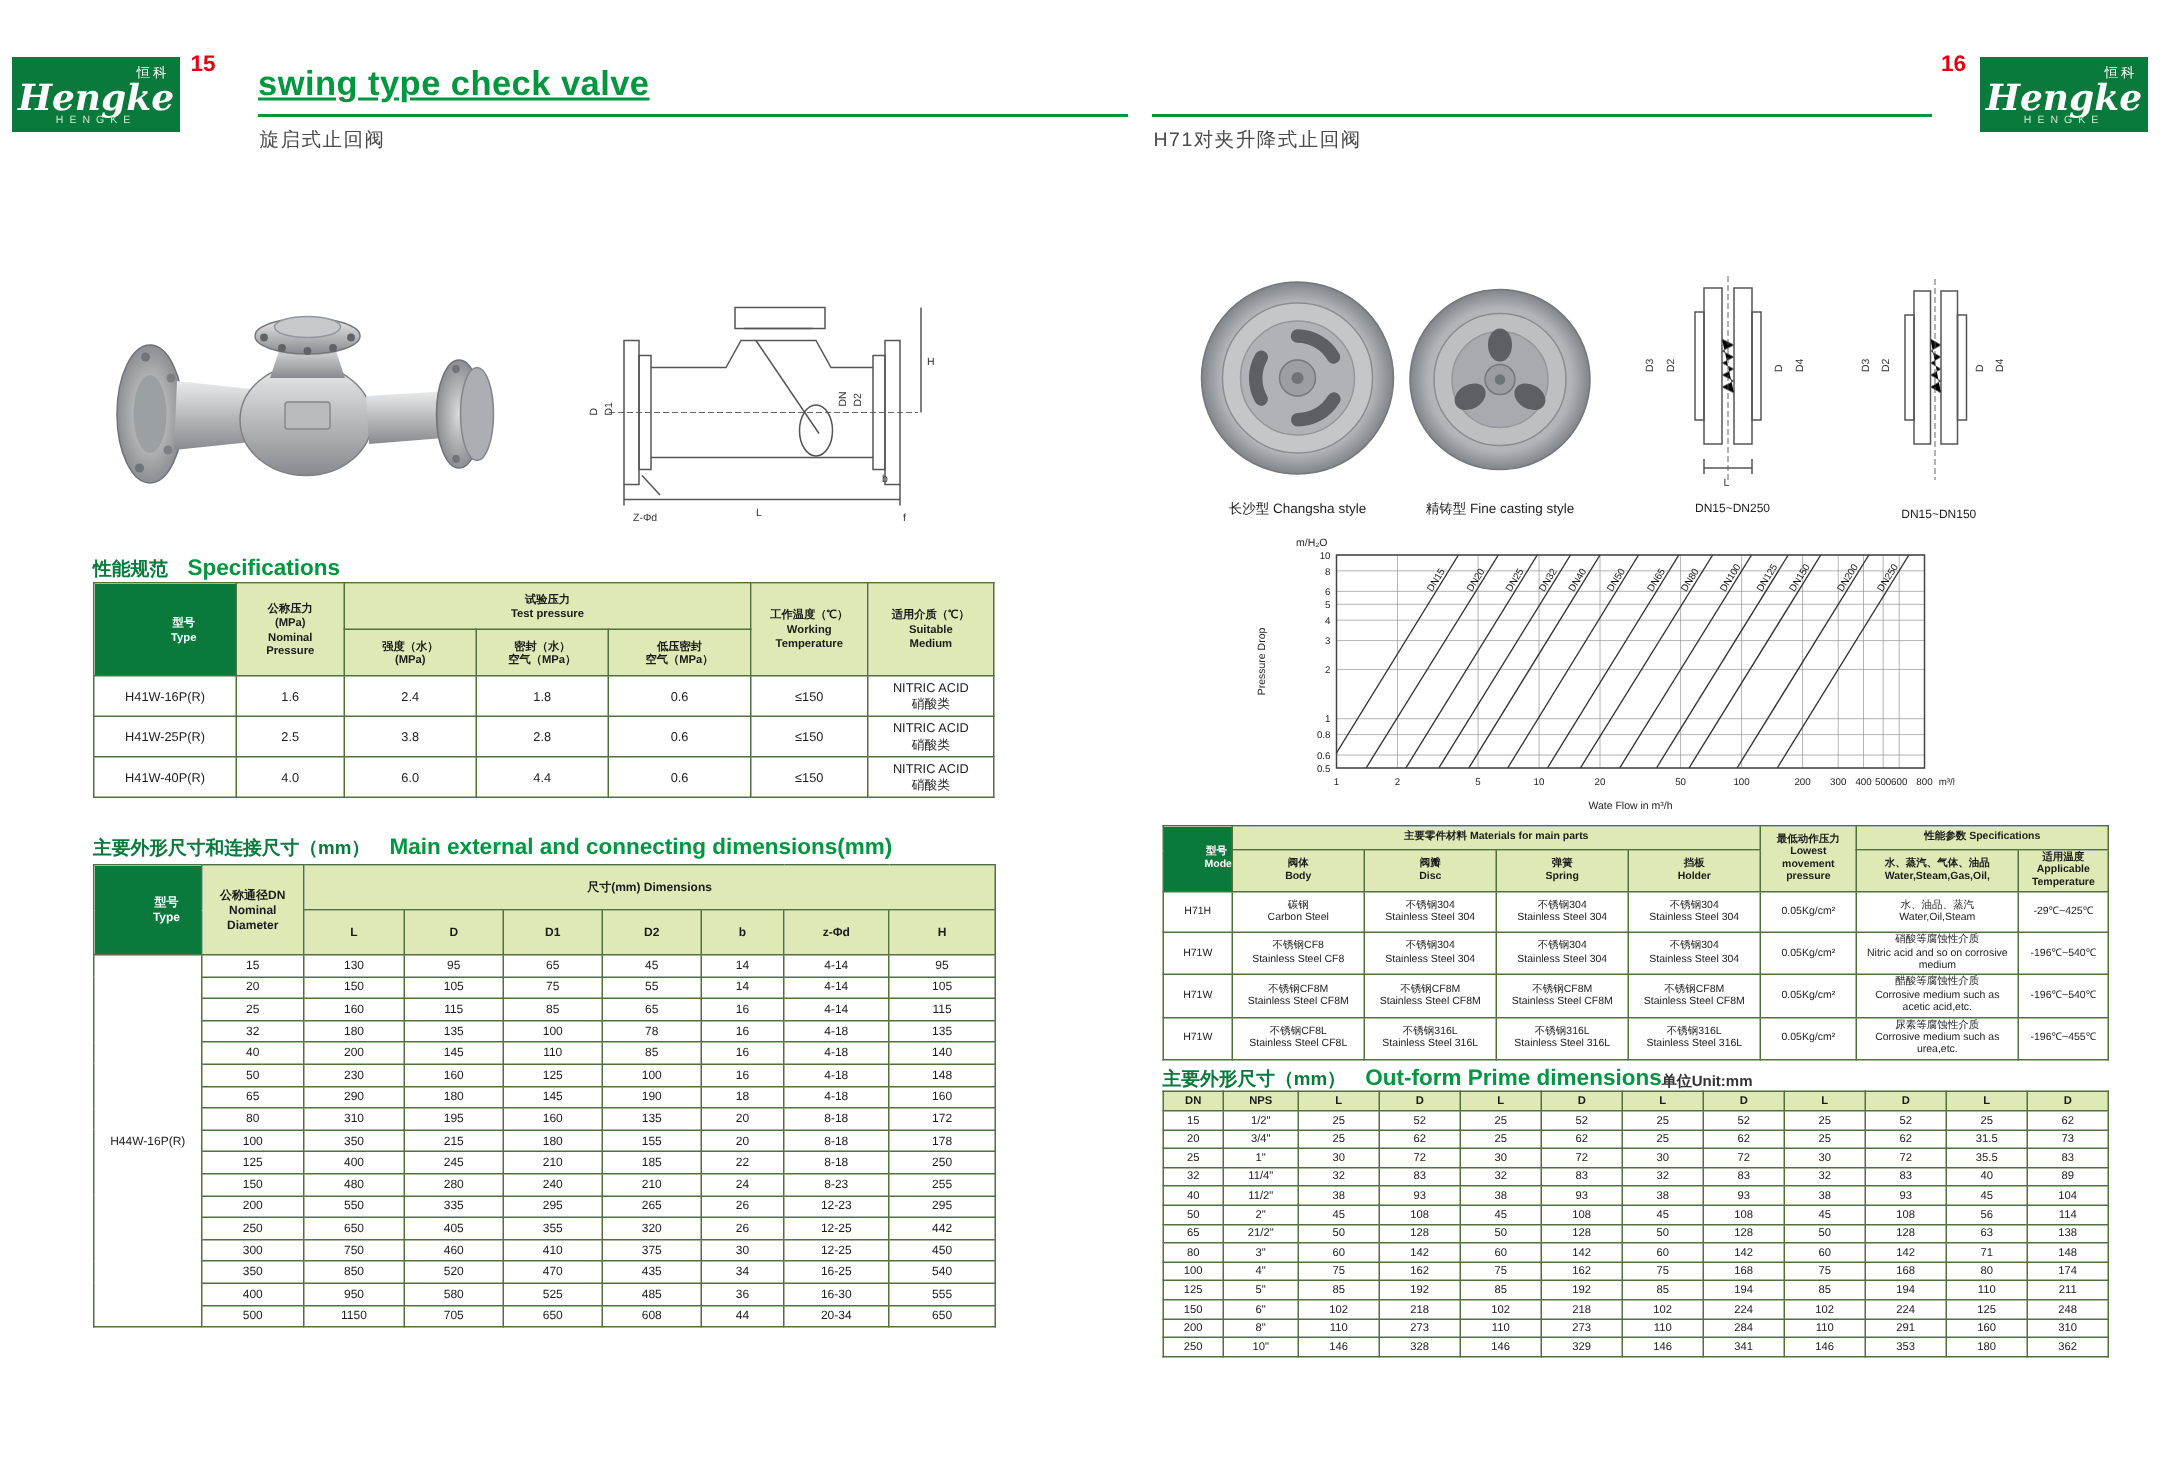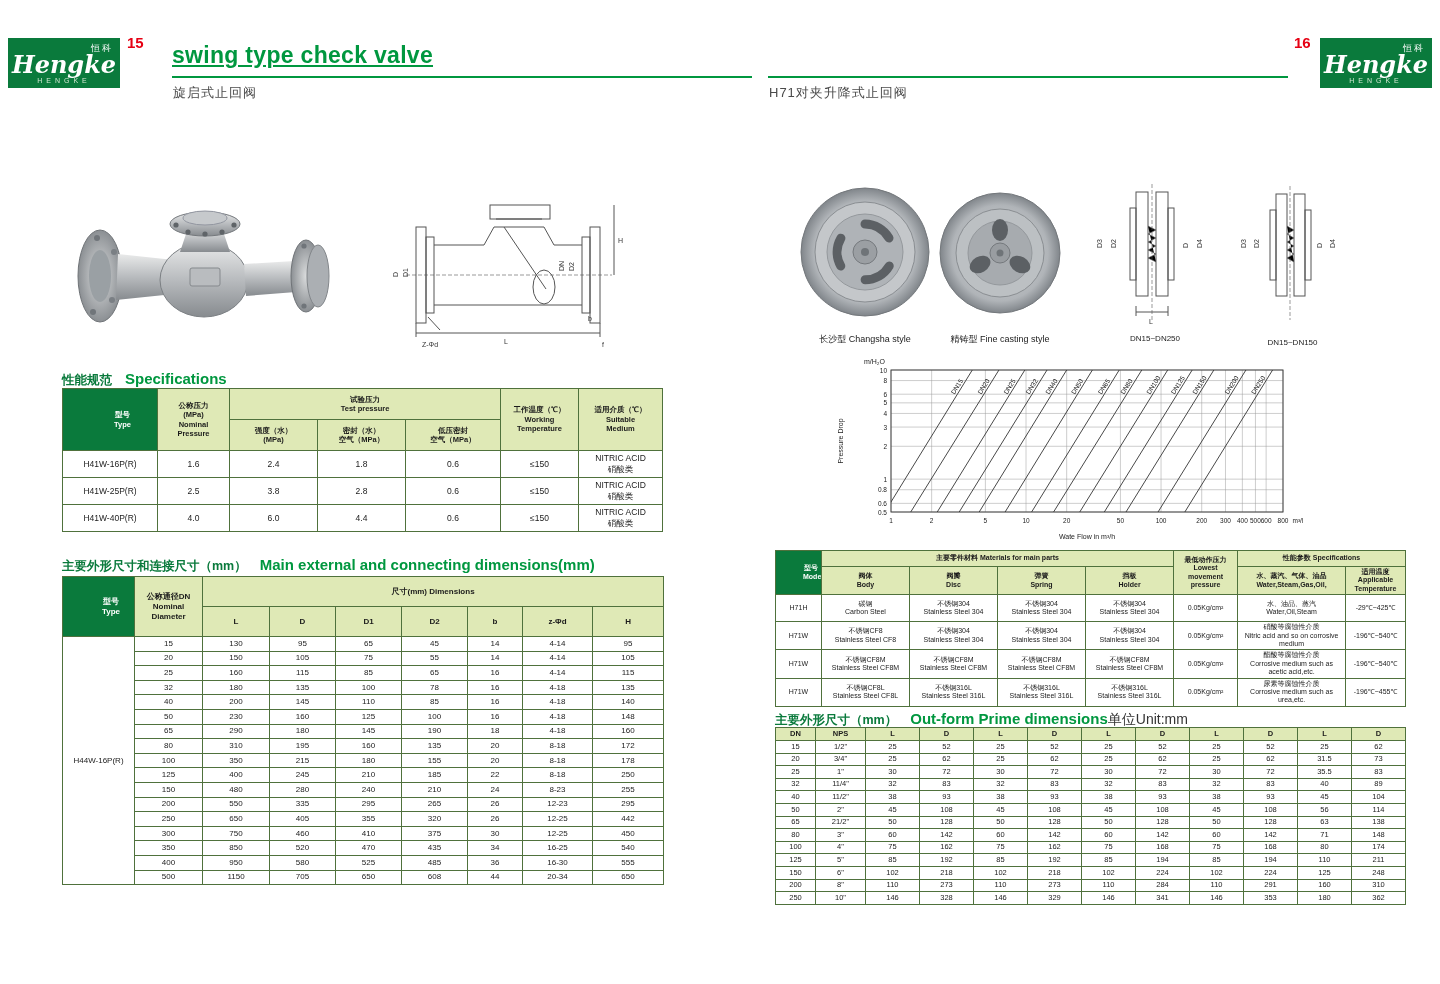--- a/index.html
+++ b/index.html
@@ -16,21 +16,21 @@
   .logo-sub{position:absolute;bottom:4px;left:0;right:0;text-align:center;color:#d2e8d2;font-size:7px;letter-spacing:4px;}
   .page-num{position:absolute;top:34px;color:var(--red);font-size:15px;font-weight:bold;}
   .page-title{position:absolute;top:42px;color:var(--title-green);font-size:23px;font-weight:bold;letter-spacing:.3px;text-decoration:underline;}
   .title-rule{position:absolute;top:76px;height:2px;background:var(--title-green);}
   .page-subtitle{position:absolute;top:84px;color:#4a4a4a;font-size:13px;letter-spacing:1px;}
 
   
   .sec-head{position:absolute;white-space:nowrap;}
   .sec-head .cn{color:var(--dark-green);font-size:12.5px;font-weight:bold;}
   .sec-head .en{color:var(--title-green);font-size:15px;font-weight:bold;margin-left:13px;}
-  .unit-note{font-size:14px;color:#333;font-weight:normal;}
+  .unit-note{font-size:10px;color:#333;font-weight:bold;}
   .flexrow{display:flex;align-items:flex-end;}
 
   
   .tbl{position:absolute;border-collapse:collapse;table-layout:fixed;background:#fff;}
   .tbl th,.tbl td{border:1px solid var(--border-green);text-align:center;vertical-align:middle;
     white-space:pre-line;line-height:1.25;color:#1b1b1b;padding:1px 2px;overflow:hidden;}
   .tbl th{background:var(--light-green);font-weight:bold;}
   .tbl th.dk{background:var(--dark-green);color:#fff;padding-left:27px;}
   .spec th{font-size:7.5px;height:31px;}
   .spec td{font-size:8.5px;height:27px;}

